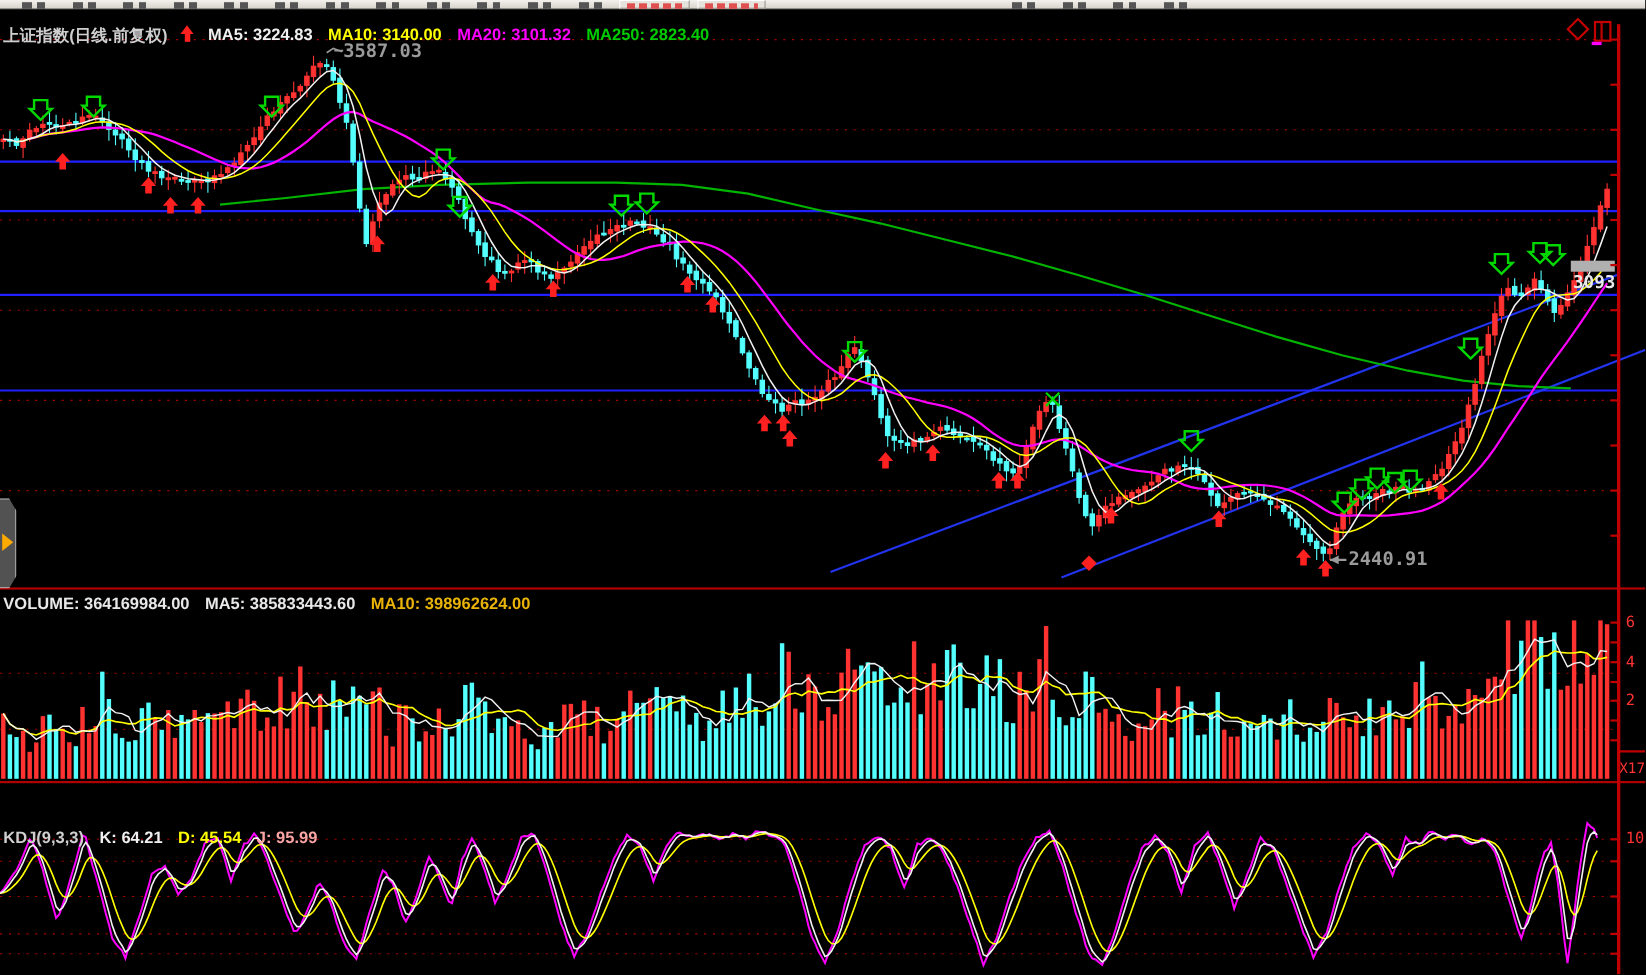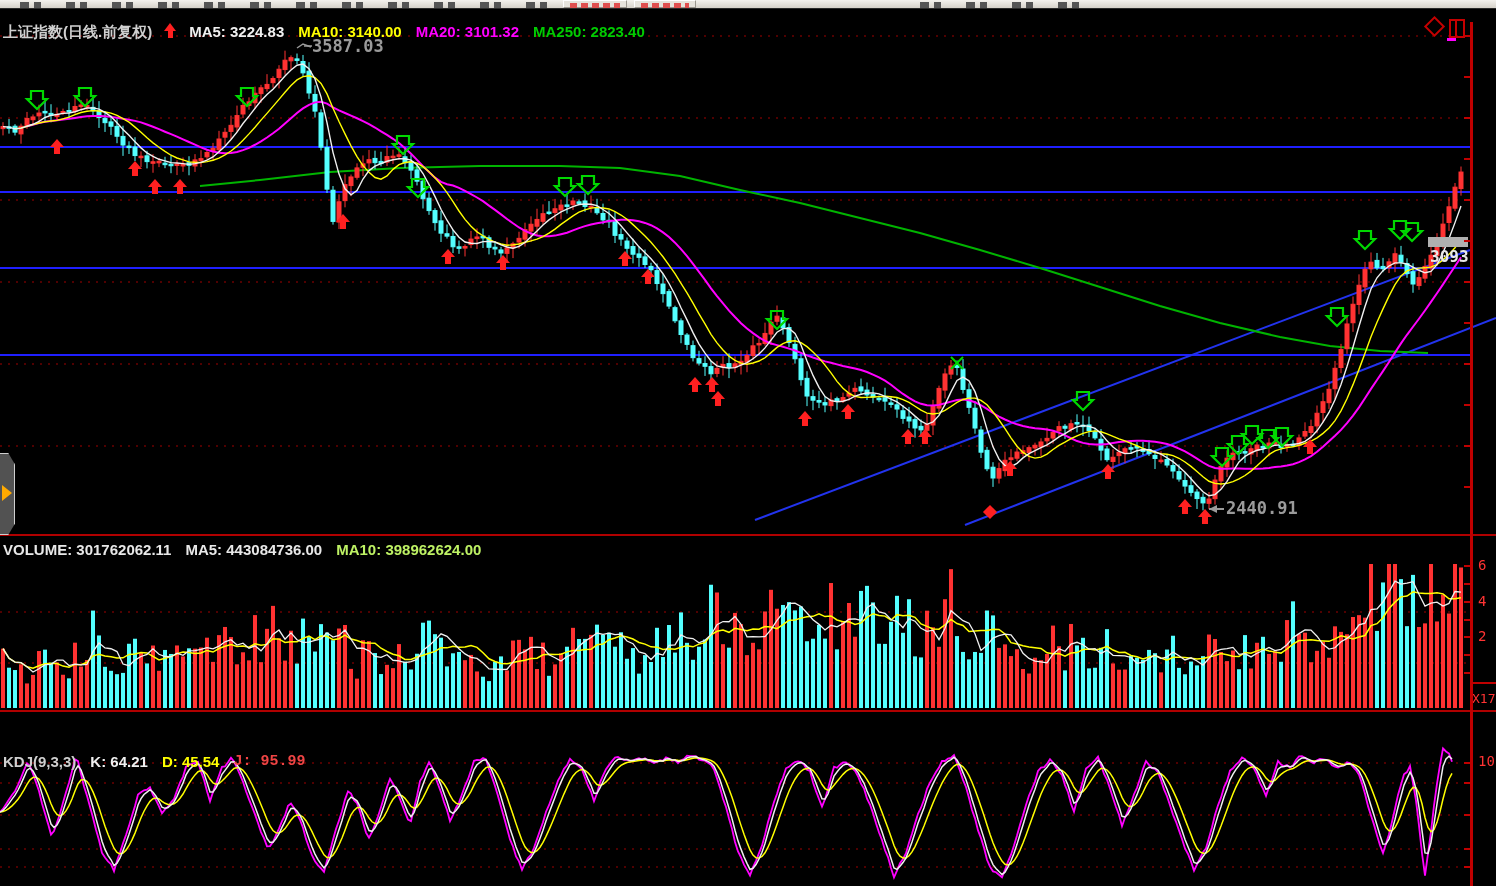--- a/index.html
+++ b/index.html
@@ -910,30 +910,30 @@
   <div class="hdr" style="top:23px;">
     <span style="color:#cfcfcf;">上证指数(日线.前复权)</span>
     <span class="up-arrow-ico"></span>
     <span style="color:#f0f0f0;">MA5: 3224.83</span>
     <span style="color:#ffff00;">MA10: 3140.00</span>
     <span style="color:#ff00ff;">MA20: 3101.32</span>
     <span style="color:#00cc00;">MA250: 2823.40</span>
   </div>
 
   <div class="hdr" style="top:541px;">
-    <span style="color:#e8e8e8;">VOLUME: 301762062.11</span>
-    <span style="color:#e8e8e8;">MA5: 443084736.00</span>
-    <span style="color:#bef264;">MA10: 398962624.00</span>
+    <span style="color:#e8e8e8;">VOLUME: 364169984.00</span>
+    <span style="color:#e8e8e8;">MA5: 385833443.60</span>
+    <span style="color:#eab308;">MA10: 398962624.00</span>
   </div>
 
   <div class="hdr" style="top:753px;">
     <span style="color:#cfcfcf;">KDJ(9,3,3)</span>
     <span style="color:#f0f0f0;">K: 64.21</span>
     <span style="color:#ffff00;">D: 45.54</span>
-    <span style="color:#ef4444;font-family:Liberation Mono, monospace;">J: 95.99</span>
+    <span style="color:#fca5a5;">J: 95.99</span>
   </div>
 
   <div class="diamond-ico"></div>
   <div class="box-ico">
       <i></i>
     </div>
   <div class="magenta-dash"></div>
 
   <div id="left-tab">
     <div class="tri"></div>

